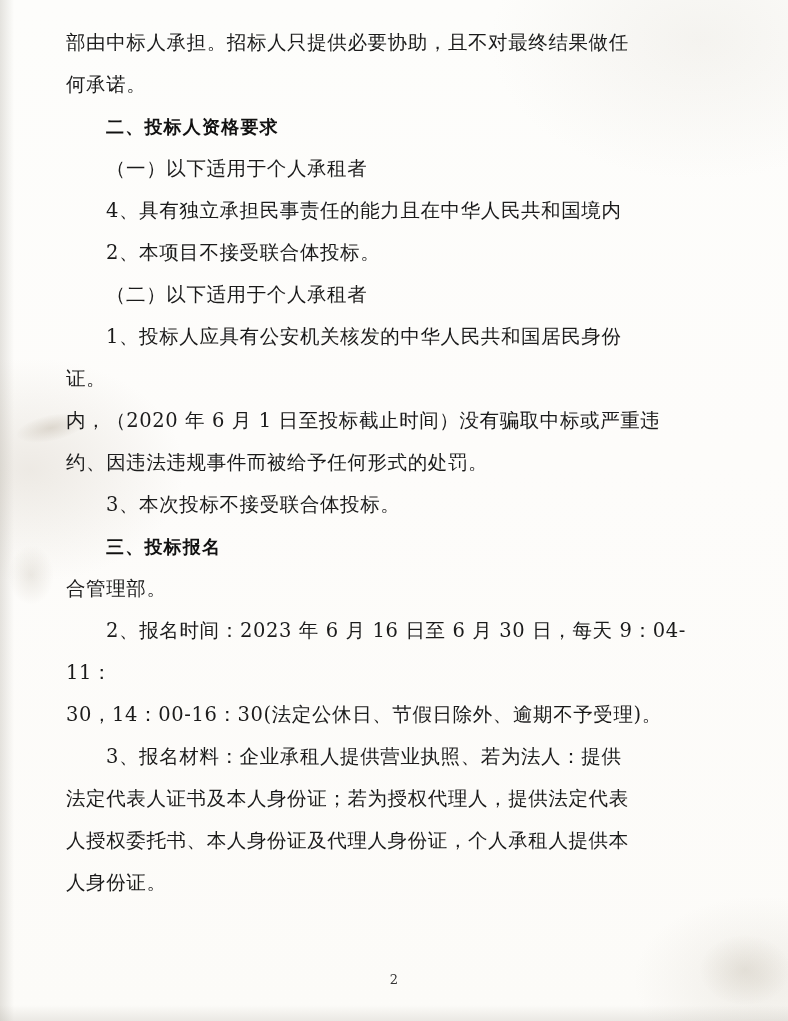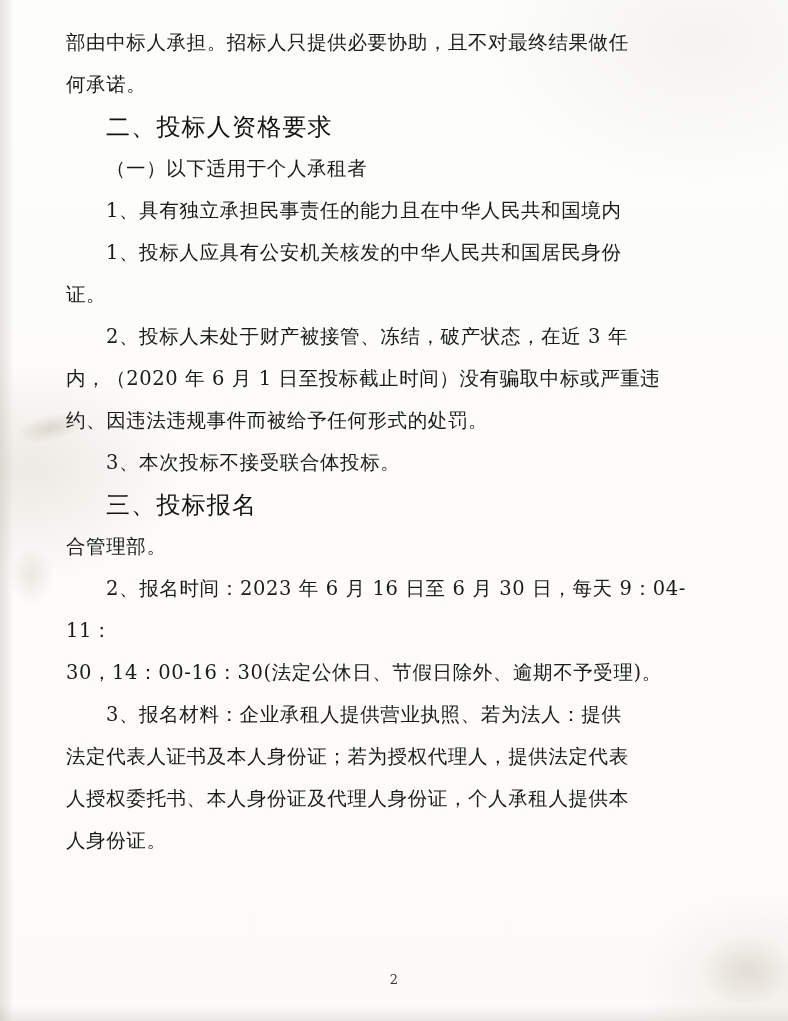--- a/index.html
+++ b/index.html
@@ -79,25 +79,25 @@
     color: #1b1b1b;
     letter-spacing: 0.6px;
     text-align: justify;
     margin: 0;
     font-family: "DejaVu Serif", "Liberation Serif", serif;
   }
   .para.indent {
     text-indent: 40px;
   }
   .heading {
-    font-size: 24px;
+    font-size: 18px;
     line-height: 42px;
     color: #111111;
     letter-spacing: 1.2px;
-    font-weight: normal;
+    font-weight: bold;
     text-indent: 40px;
     margin: 0;
   }
   .page-number {
     position: absolute;
     left: 0;
     right: 0;
     top: 972px;
     text-align: center;
     font-size: 13px;
@@ -113,24 +113,25 @@
   <div class="scan-edge-bottom"></div>
   <div class="stain stain-a"></div>
   <div class="stain stain-b"></div>
   <div class="stain stain-c"></div>
 
   <div class="content" id="doc-body">
       <p class="para">部由中标人承担。招标人只提供必要协助，且不对最终结果做任</p>
       <p class="para">何承诺。</p>
       <p class="heading">二、投标人资格要求</p>
       <p class="para indent">（一）以下适用于个人承租者</p>
-      <p class="para indent">1、具有独立承担民事责任的能力且在中华人民共和国境内</p>
+      <p class="para indent">4、具有独立承担民事责任的能力且在中华人民共和国境内</p>
+      <p class="para indent">2、本项目不接受联合体投标。</p>
+      <p class="para indent">（二）以下适用于个人承租者</p>
       <p class="para indent">1、投标人应具有公安机关核发的中华人民共和国居民身份</p>
       <p class="para">证。</p>
-      <p class="para indent">2、投标人未处于财产被接管、冻结，破产状态，在近 3 年</p>
       <p class="para">内，（2020 年 6 月 1 日至投标截止时间）没有骗取中标或严重违</p>
       <p class="para">约、因违法违规事件而被给予任何形式的处罚。</p>
       <p class="para indent">3、本次投标不接受联合体投标。</p>
       <p class="heading">三、投标报名</p>
       <p class="para">合管理部。</p>
       <p class="para indent">2、报名时间：2023 年 6 月 16 日至 6 月 30 日，每天 9：04-11：</p>
       <p class="para">30，14：00-16：30(法定公休日、节假日除外、逾期不予受理)。</p>
       <p class="para indent">3、报名材料：企业承租人提供营业执照、若为法人：提供</p>
       <p class="para">法定代表人证书及本人身份证；若为授权代理人，提供法定代表</p>
       <p class="para">人授权委托书、本人身份证及代理人身份证，个人承租人提供本</p>

